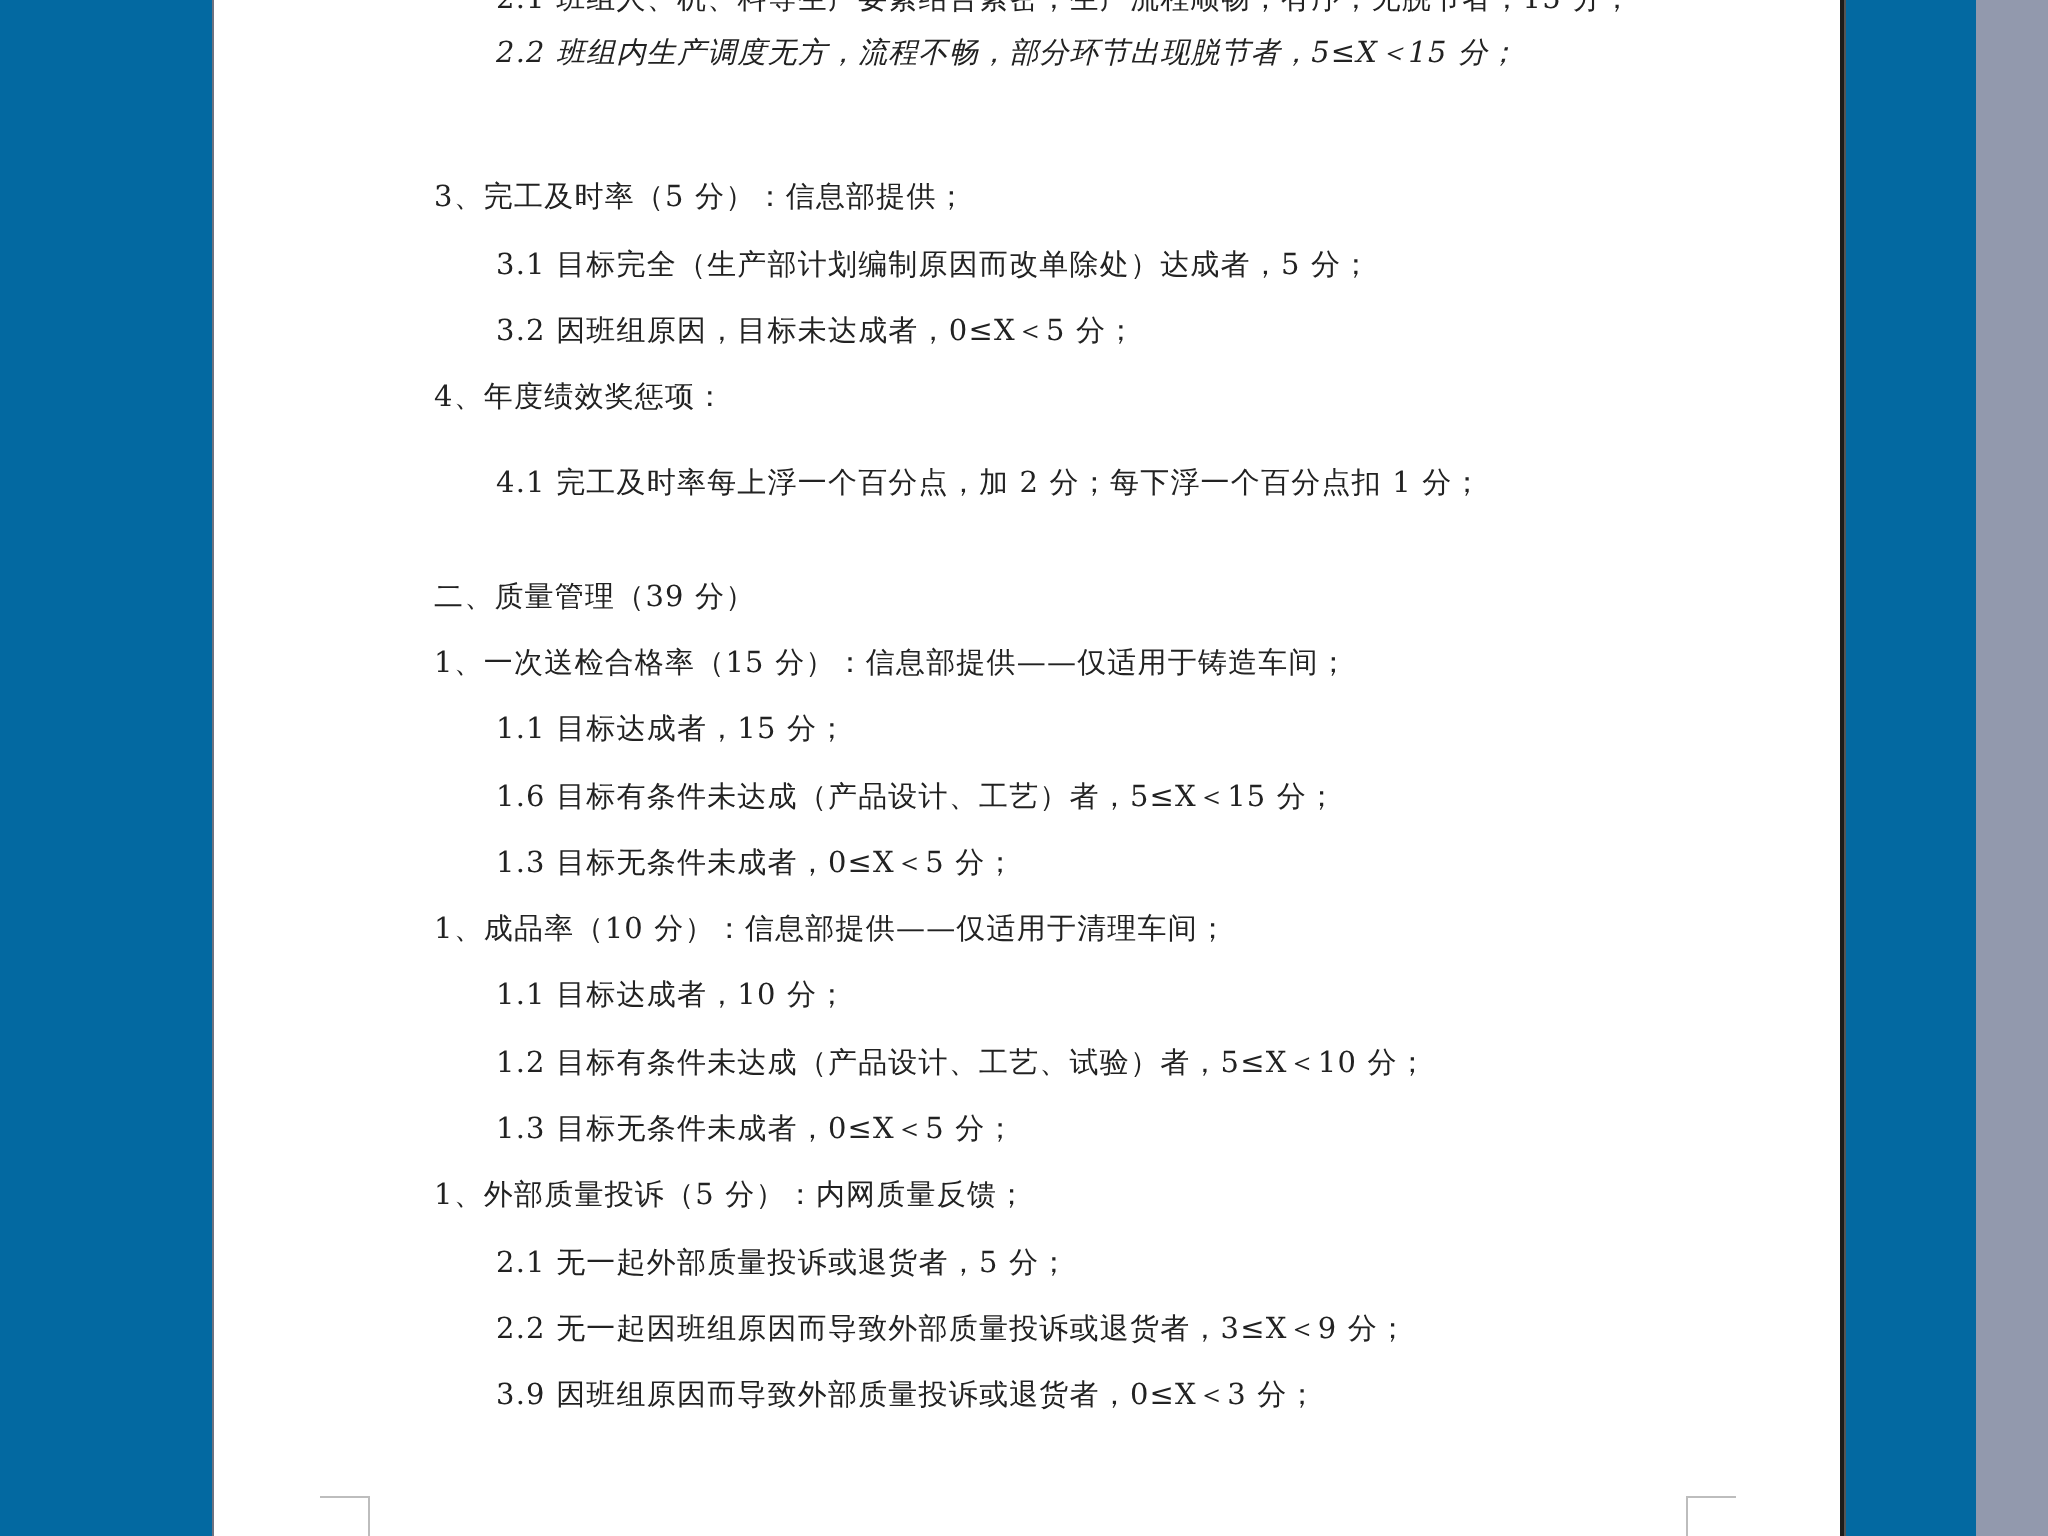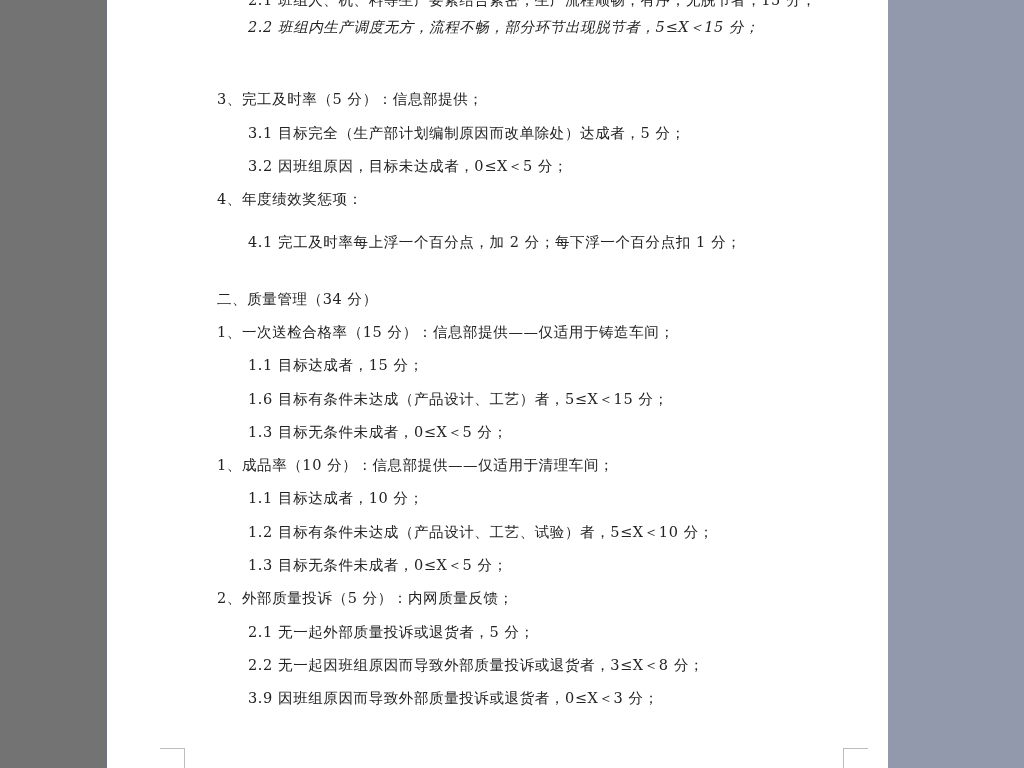--- a/index.html
+++ b/index.html
@@ -6,24 +6,24 @@
       margin: 0;
       padding: 0;
       width: 1024px;
       height: 768px;
       overflow: hidden;
       background: #9299ad;
       font-family: "DejaVu Serif", "Liberation Serif", serif;
     }
     .viewport {
       position: relative;
-      width: 888px;
+      width: 988px;
       height: 768px;
       overflow: hidden;
-      background: #737373;
+      background: #0369a1;
     }
     .page {
       position: absolute;
       left: 106px;
       top: -40px;
       width: 813px;
       height: 900px;
       background: #ffffff;
       border-left: 1px solid #6f7380;
       border-right: 2px solid #1c1c1c;
@@ -62,30 +62,30 @@
 
 <div class="viewport">
   <div class="page">
     <div class="line lvl2" style="top:30px;">2.1 班组人、机、料等生产要素结合紧密，生产流程顺畅，有序，无脱节者，15 分；</div>
     <div class="line lvl2" style="top:57px;font-style:italic;">2.2 班组内生产调度无方，流程不畅，部分环节出现脱节者，5≤X＜15 分；</div>
     <div class="line lvl1" style="top:129px;">3、完工及时率（5 分）：信息部提供；</div>
     <div class="line lvl2" style="top:163px;">3.1 目标完全（生产部计划编制原因而改单除处）达成者，5 分；</div>
     <div class="line lvl2" style="top:196px;">3.2 因班组原因，目标未达成者，0≤X＜5 分；</div>
     <div class="line lvl1" style="top:229px;">4、年度绩效奖惩项：</div>
     <div class="line lvl2" style="top:272px;">4.1 完工及时率每上浮一个百分点，加 2 分；每下浮一个百分点扣 1 分；</div>
-    <div class="line lvl1" style="top:329px;">二、质量管理（34 分）</div>
+    <div class="line lvl1" style="top:329px;">二、质量管理（39 分）</div>
     <div class="line lvl1" style="top:362px;">1、一次送检合格率（15 分）：信息部提供——仅适用于铸造车间；</div>
     <div class="line lvl2" style="top:395px;">1.1 目标达成者，15 分；</div>
     <div class="line lvl2" style="top:429px;">1.6 目标有条件未达成（产品设计、工艺）者，5≤X＜15 分；</div>
     <div class="line lvl2" style="top:462px;">1.3 目标无条件未成者，0≤X＜5 分；</div>
     <div class="line lvl1" style="top:495px;text-align:right;">1、成品率（10 分）：信息部提供——仅适用于清理车间；</div>
     <div class="line lvl2" style="top:528px;">1.1 目标达成者，10 分；</div>
     <div class="line lvl2" style="top:562px;">1.2 目标有条件未达成（产品设计、工艺、试验）者，5≤X＜10 分；</div>
     <div class="line lvl2" style="top:595px;">1.3 目标无条件未成者，0≤X＜5 分；</div>
-    <div class="line lvl1" style="top:628px;">2、外部质量投诉（5 分）：内网质量反馈；</div>
+    <div class="line lvl1" style="top:628px;">1、外部质量投诉（5 分）：内网质量反馈；</div>
     <div class="line lvl2" style="top:662px;">2.1 无一起外部质量投诉或退货者，5 分；</div>
-    <div class="line lvl2" style="top:695px;">2.2 无一起因班组原因而导致外部质量投诉或退货者，3≤X＜8 分；</div>
+    <div class="line lvl2" style="top:695px;">2.2 无一起因班组原因而导致外部质量投诉或退货者，3≤X＜9 分；</div>
     <div class="line lvl2" style="top:728px;">3.9 因班组原因而导致外部质量投诉或退货者，0≤X＜3 分；</div>
 
     <div class="corner corner-left"></div>
     <div class="corner corner-right"></div>
   </div>
 </div>
 
 </body></html>

